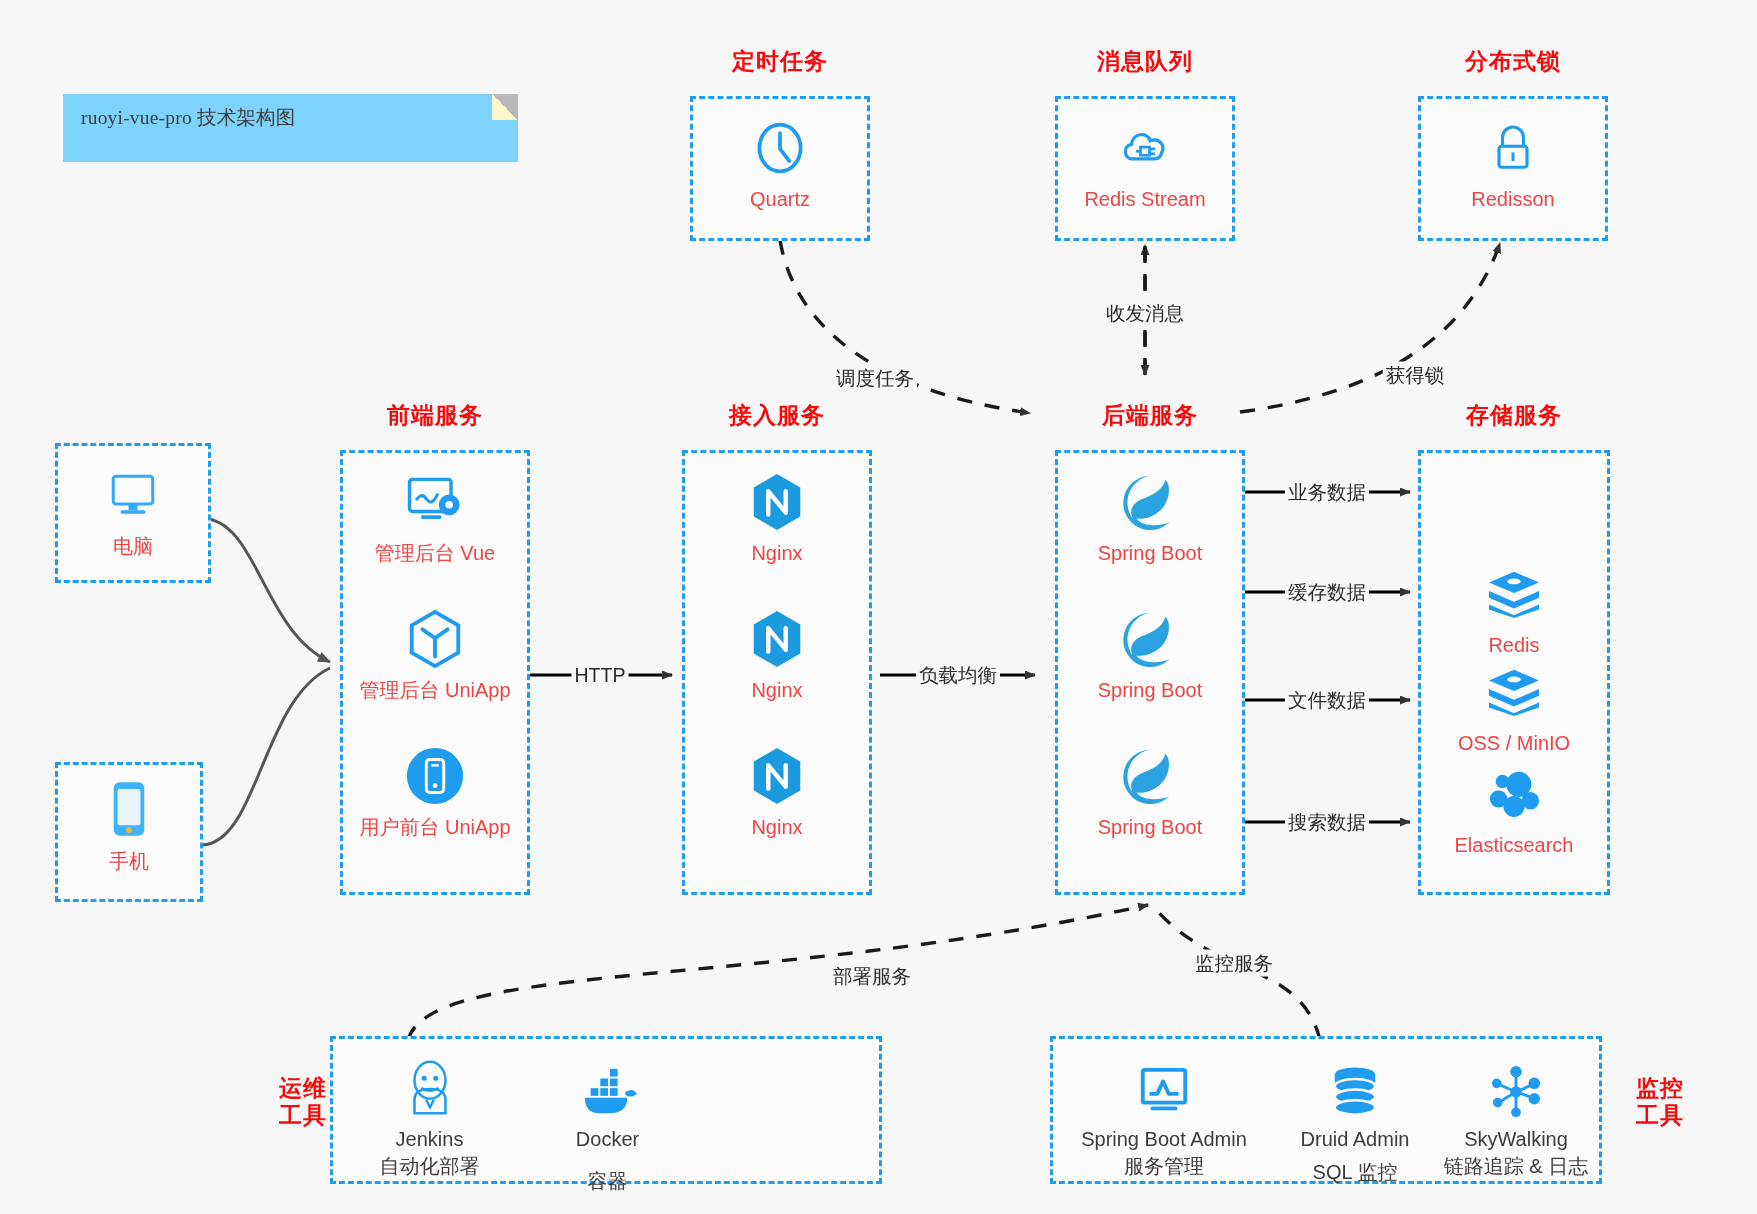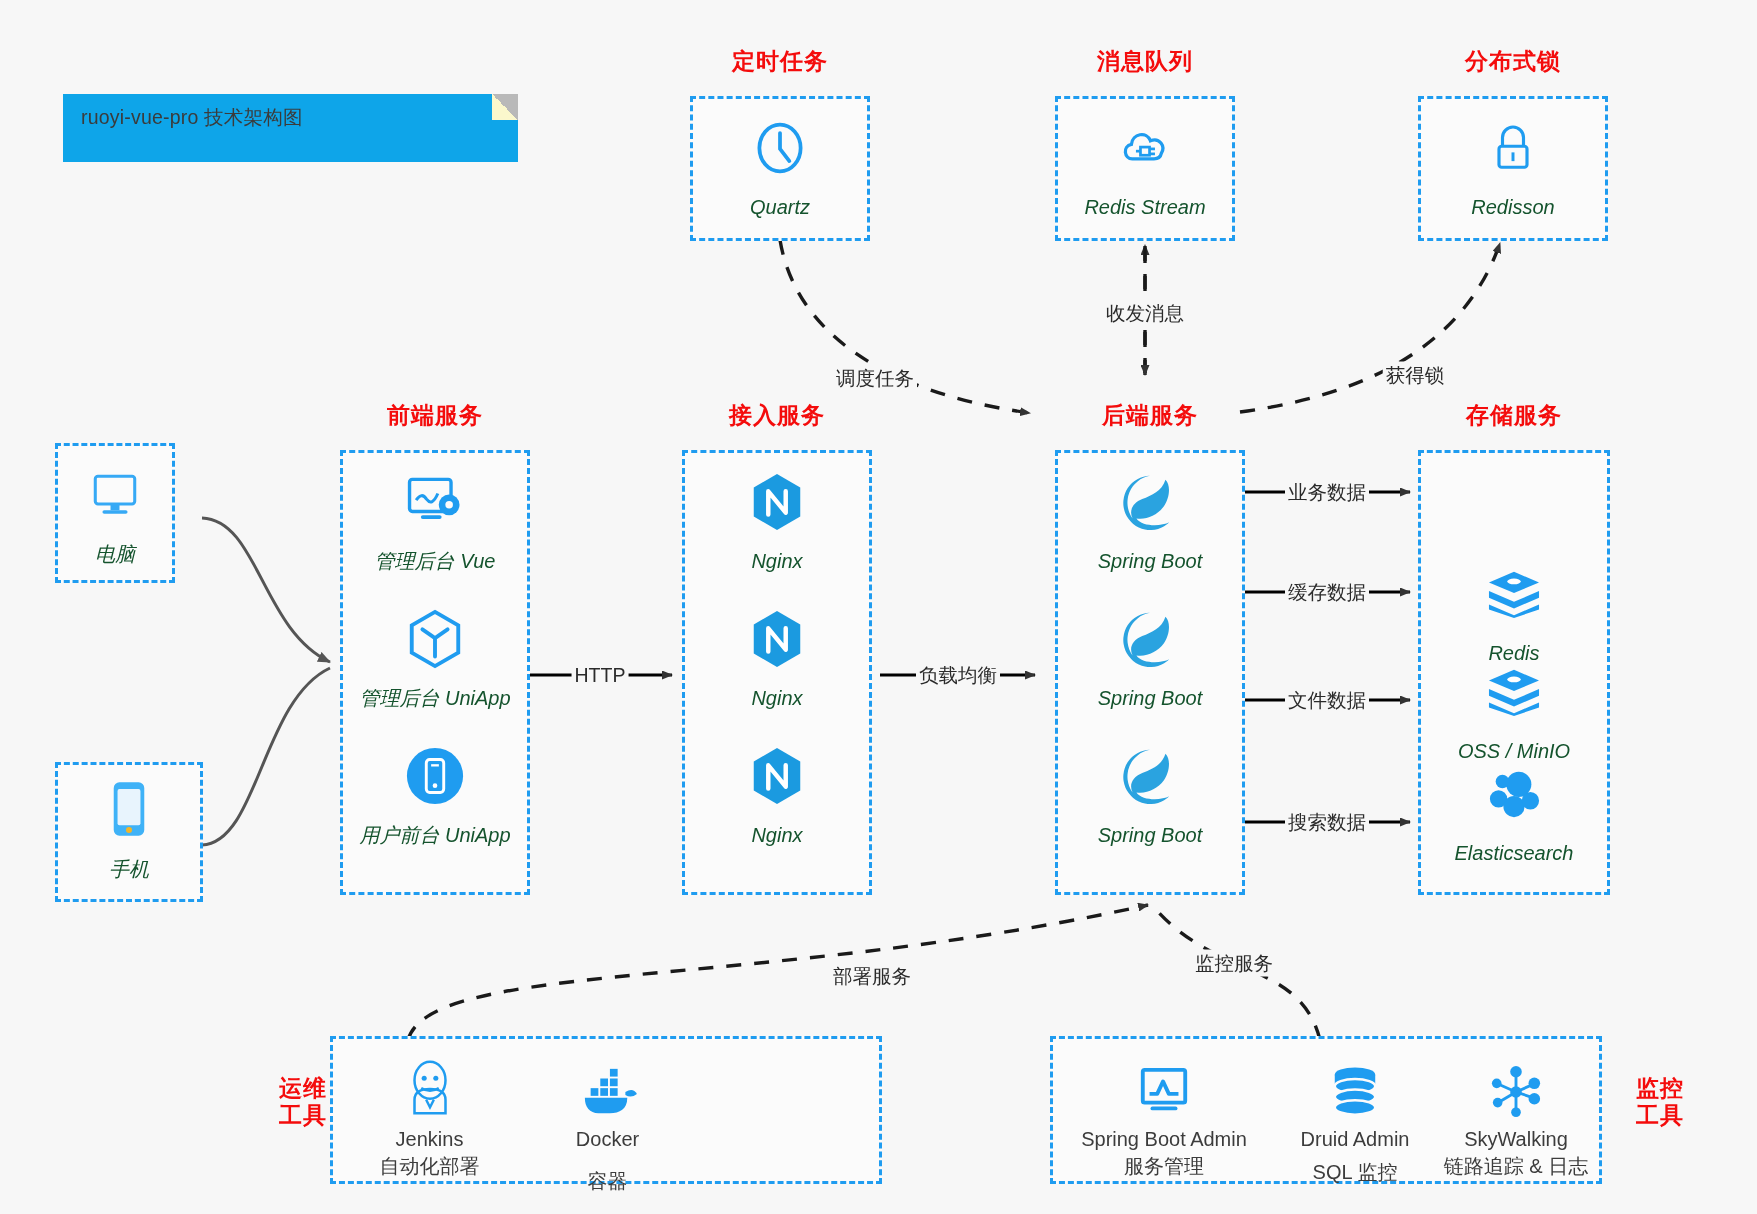--- a/index.html
+++ b/index.html
@@ -9,22 +9,23 @@
     font-family:"Liberation Sans","DejaVu Sans",sans-serif;
     overflow:hidden;
     position:relative;
   }
   #canvas{position:absolute;left:0;top:0;width:1757px;height:1214px;}
   svg.edges{position:absolute;left:0;top:0;width:1757px;height:1214px;pointer-events:none;}
 
   
   .note{
     position:absolute;left:63px;top:94px;width:455px;height:68px;
-    background:#0ea5e9;
+    background:#7dd3fc;
     box-shadow:none;
+    font-family:Liberation Serif, serif;
   }
   .note .fold{
     position:absolute;right:0;top:0;width:26px;height:26px;
     background:linear-gradient(225deg,#b9b9b9 0%,#b9b9b9 50%,#fbf8cc 50%);
   }
   .note .ln{
     position:absolute;left:18px;font-size:19.5px;color:#3b3b3b;letter-spacing:.2px;white-space:nowrap;
   }
   .note .ln1{top:10px;}
   .note .ln2{top:38px;}
@@ -49,21 +50,21 @@
 
   
   .node{
     position:absolute;
     text-align:center;
     width:100%;
     left:0;
   }
   .node .ic{height:62px;display:flex;align-items:center;justify-content:center;}
   .node .cap{
-    font-size:20px;color:#14532d;margin-top:16px;white-space:nowrap;line-height:1.25;font-style:italic;
+    font-size:20px;color:#ef4444;margin-top:8px;white-space:nowrap;line-height:1.25;
   }
   .cell{position:absolute;text-align:center;}
   .cell .ic{height:66px;display:flex;align-items:flex-end;justify-content:center;}
   .cell .cap{font-size:20px;color:#3c3c3c;margin-top:7px;line-height:1.3;white-space:nowrap;}
 
   
   .elabel{
     position:absolute;
     font-size:19.5px;color:#2b2b2b;
     background:#f7f7f7;
@@ -151,21 +152,21 @@
         <svg width="56" height="56" viewBox="0 0 64 64">
             <path d="M20 30 L20 20 A12 12 0 0 1 44 20 L44 30" fill="none" stroke="#1f9cf0" stroke-width="3.6"></path>
             <rect x="16" y="30" width="32" height="24" rx="3" fill="none" stroke="#1f9cf0" stroke-width="3.6"></rect>
             <line x1="32" y1="37" x2="32" y2="47" stroke="#1f9cf0" stroke-width="3.4"></line>
           </svg>
       </div>
       <div class="cap">Redisson</div>
     </div>
   </div>
 
-  <div class="dbox" style="left:55px;top:443px;width:120px;height:140px;padding-left:44px;">
+  <div class="dbox" style="left:55px;top:443px;width:156px;height:140px;padding-left:44px;">
     <div class="node" style="top:18px;">
       <div class="ic">
         <svg width="58" height="52" viewBox="0 0 64 58">
             <rect x="10" y="8" width="44" height="31" rx="3" fill="none" stroke="#36a9f5" stroke-width="3.4"></rect>
             <rect x="27" y="39" width="10" height="7" fill="#36a9f5"></rect>
             <rect x="18" y="46" width="28" height="4" rx="2" fill="#36a9f5"></rect>
           </svg>
       </div>
       <div class="cap">电脑</div>
     </div>

